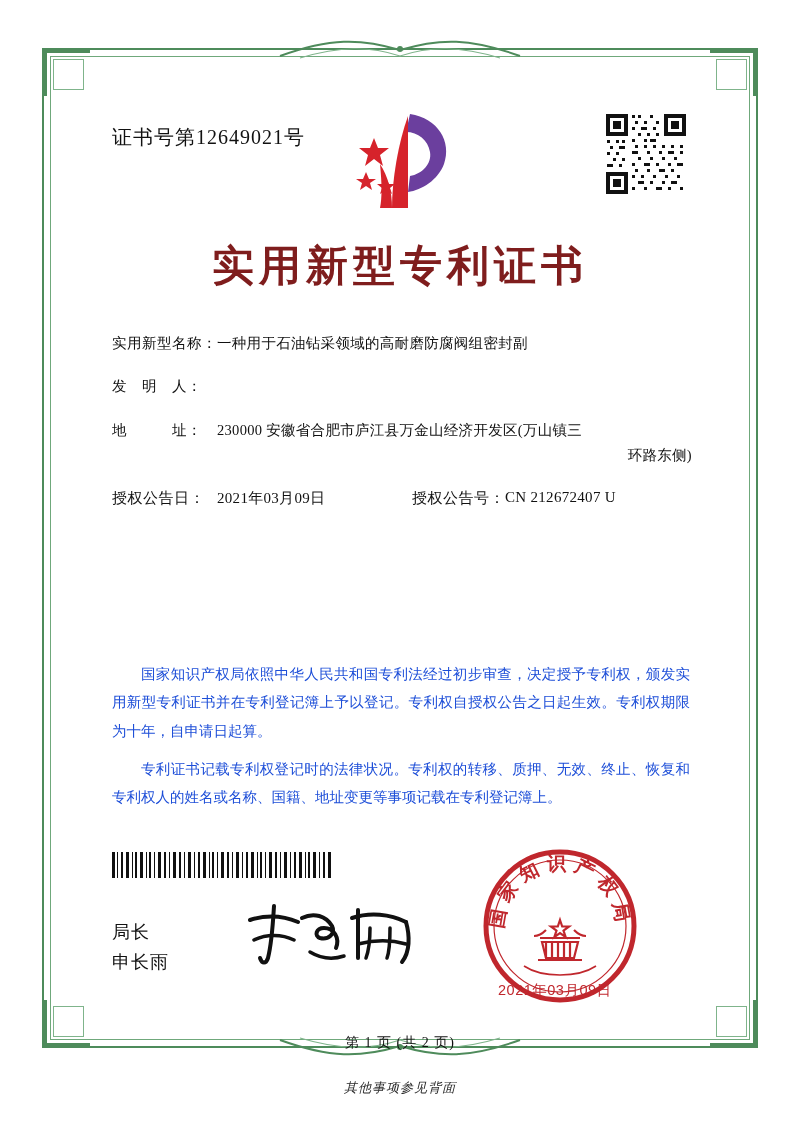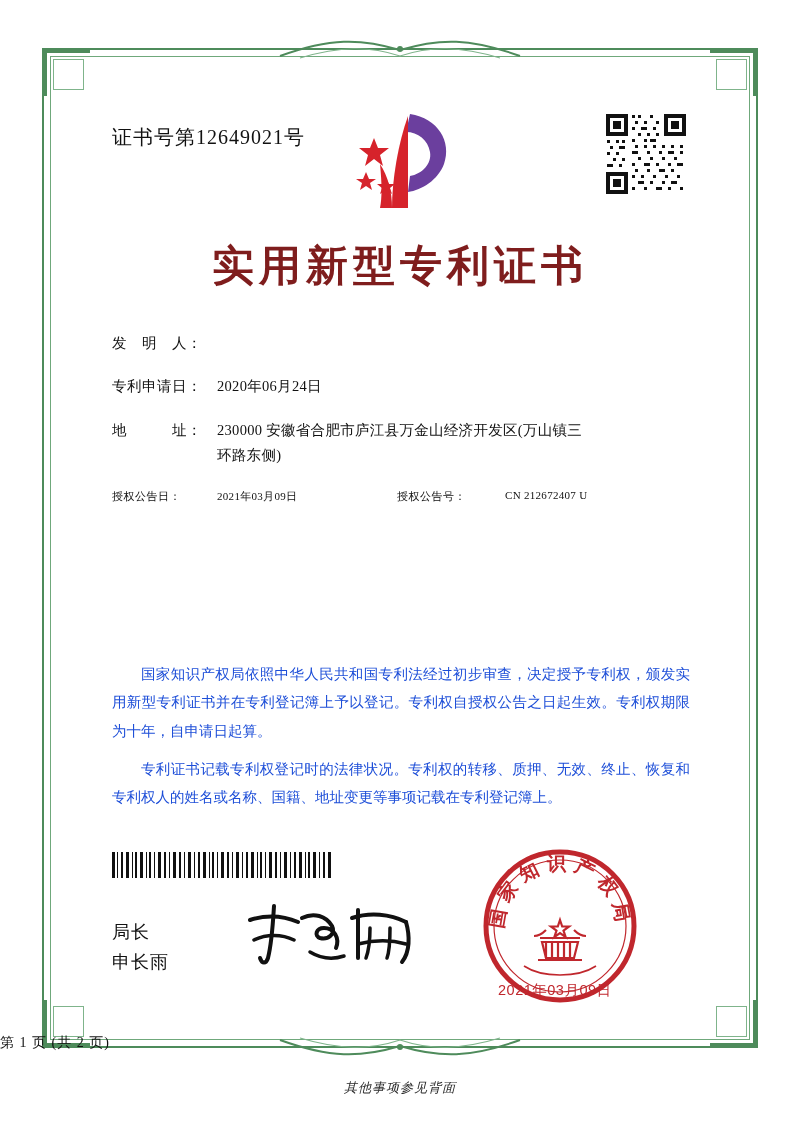--- a/index.html
+++ b/index.html
@@ -122,31 +122,32 @@
     white-space: pre;
     letter-spacing: 0.5px;
   }
   .field-value {
     flex: 1 1 auto;
     letter-spacing: 0.3px;
   }
   .field-value .addr-line2 {
     display: block;
     margin-top: 4px;
+    text-align: right;
   }
   .field-row-dual {
     display: flex;
     align-items: flex-start;
-    font-size: 11px;
+    font-size: 15px;
     color: #111;
     margin-bottom: 10px;
   }
   .dual-left-label { flex: 0 0 105px; white-space: pre; letter-spacing: 0.5px;}
   .dual-left-value { flex: 0 0 180px; letter-spacing: 0.3px;}
-  .dual-right-label { flex: 0 0 108px; white-space: pre; letter-spacing: 0.5px;}
+  .dual-right-label { flex: 0 0 108px; white-space: pre; letter-spacing: 0.5px; text-align: right;}
   .dual-right-value { flex: 1 1 auto; letter-spacing: 0.3px;}
 
   
   .paragraphs {
     position: absolute;
     left: 112px;
     top: 660px;
     width: 578px;
     font-size: 14.5px;
     line-height: 1.95;
@@ -202,21 +203,21 @@
     letter-spacing: 0.5px;
     font-family: "Liberation Sans", sans-serif;
   }
 
   
   .page-indicator {
     position: absolute;
     left: 0;
     top: 1034px;
     width: 100%;
-    text-align: left;
+    text-align: center;
     font-size: 14px;
     color: #111;
     letter-spacing: 1px;
   }
   .footnote {
     position: absolute;
     left: 0;
     top: 1079px;
     width: 100%;
     text-align: center;
@@ -334,30 +335,30 @@
       <rect x="52" y="75" width="6" height="3"></rect>
       <rect x="64" y="75" width="3" height="3"></rect>
       <rect x="76" y="75" width="3" height="3"></rect>
   </g>
 </svg>
 
 <div class="title">实用新型专利证书</div>
 
 <div class="fields">
 
+  <div class="field-row">
+    <div class="field-label">实用新型名称：</div>
+    <div class="field-value">一种用于石油钻采领域的高耐磨防腐阀组密封副</div>
+  </div>
 
   <div class="field-row">
     <div class="field-label">发　明　人：</div>
   </div>
 
 
-  <div class="field-row">
-    <div class="field-label">专利申请日：</div>
-    <div class="field-value">2020年06月24日</div>
-  </div>
 
 
   <div class="field-row">
     <div class="field-label">地　　　址：</div>
     <div class="field-value">
       <span>230000 安徽省合肥市庐江县万金山经济开发区(万山镇三</span>
       <span class="addr-line2">环路东侧)</span>
     </div>
   </div>
 

